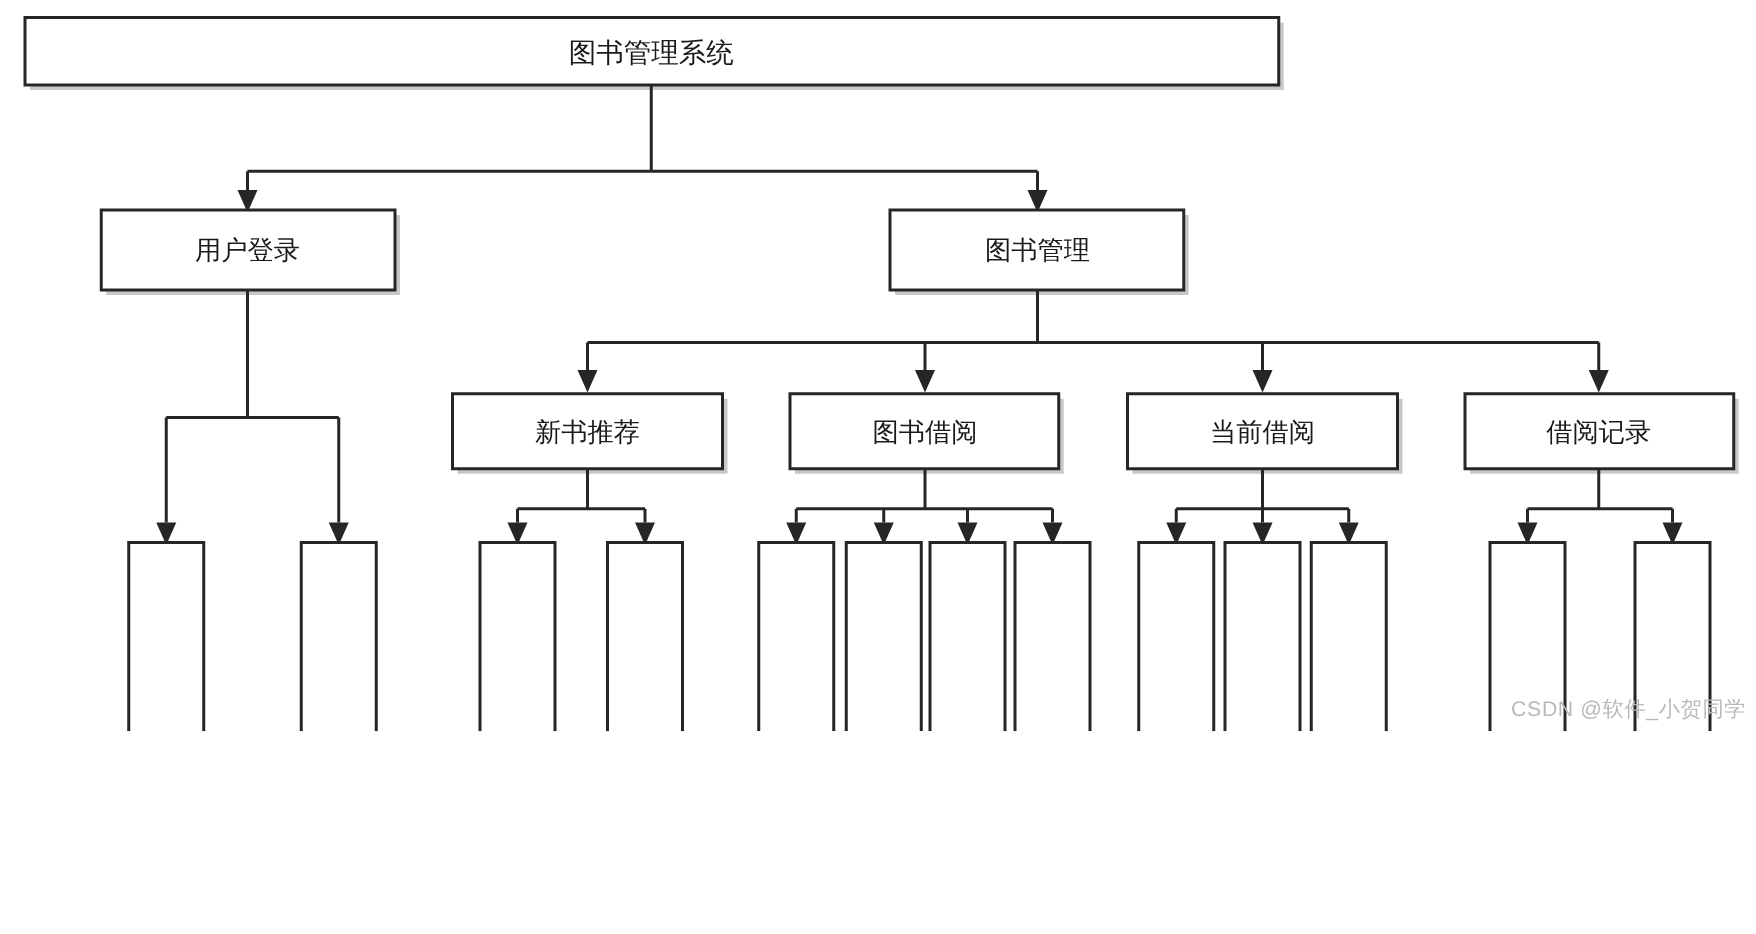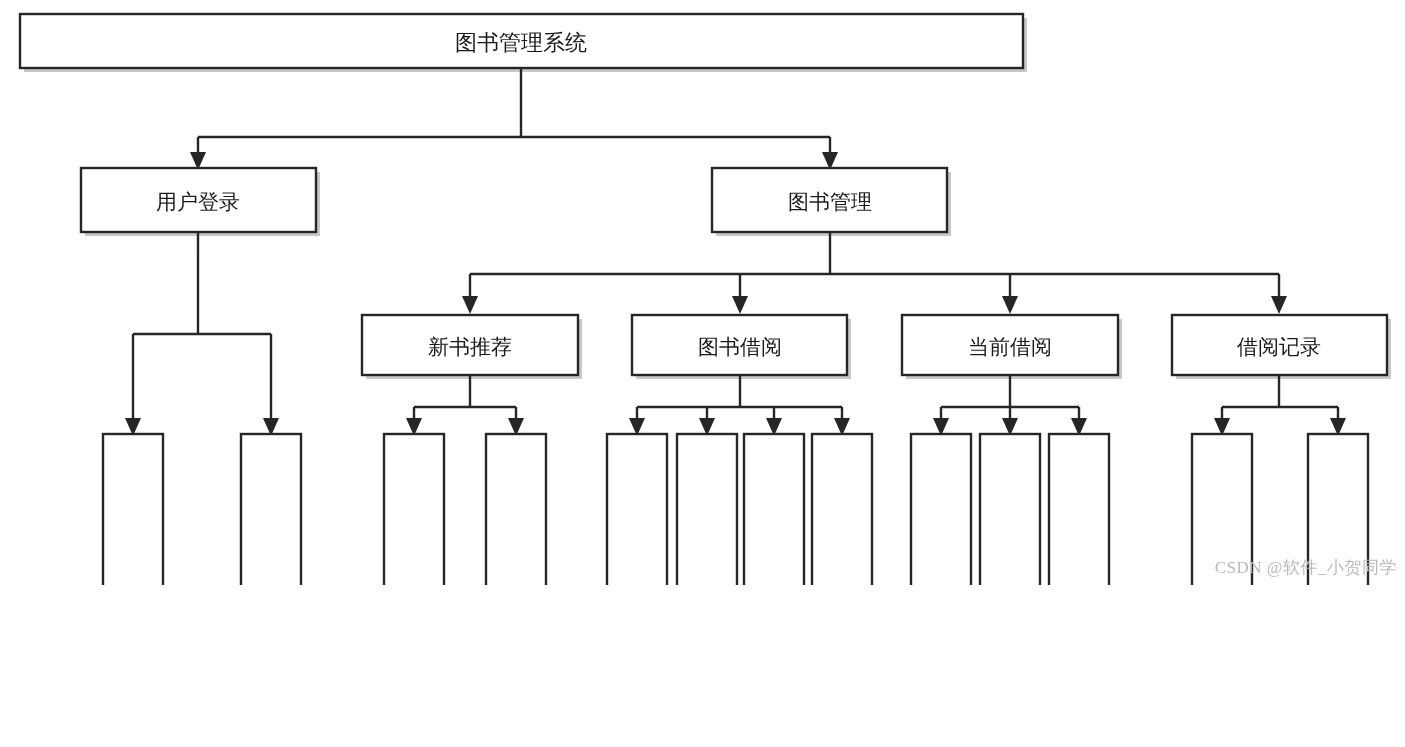--- a/index.html
+++ b/index.html
@@ -66,21 +66,21 @@
     display: flex;
     align-items: flex-start;
     justify-content: center;
     white-space: nowrap;
     pointer-events: none;
   }
   .watermark {
     position: absolute;
     right: 8px;
     bottom: 6px;
-    font-family: Liberation Serif, serif;
+    font-family: Liberation Sans, sans-serif;
     font-size: 17px;
     color: #b9b9b9;
     letter-spacing: 0.5px;
     white-space: nowrap;
   }
 </style>
 </head>
 <body>
 
 <div id="diagram-root">

